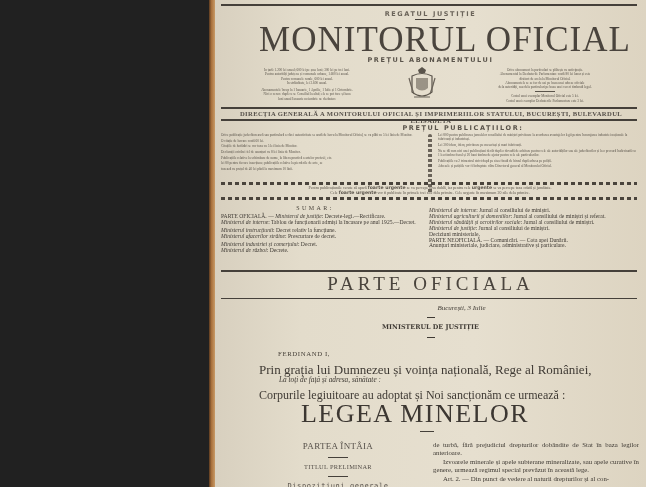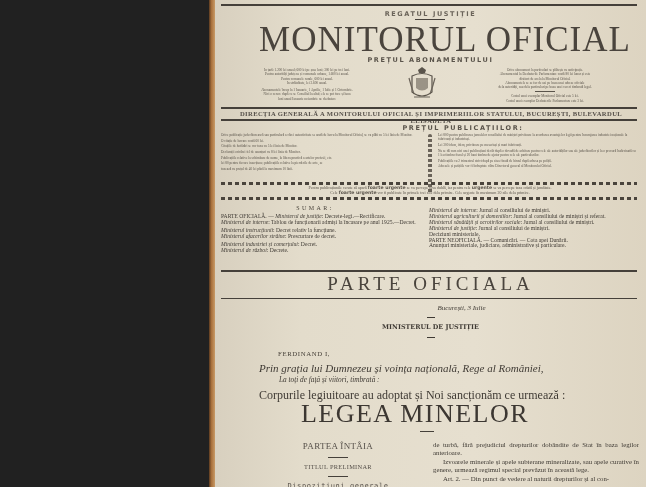--- a/index.html
+++ b/index.html
@@ -59,21 +59,21 @@
 
     .parte { left: 0; width: 431px; top: 273px; font-family: "Liberation Serif", serif;
       font-size: 19px; line-height: 22px; letter-spacing: 4px; color: #4a443d; text-align: center; }
     .dateline { left: 0; width: 493px; top: 304px; font-family: "Liberation Serif", serif;
       font-size: 7px; font-style: italic; color: #3f3a34; text-align: center; }
     .dash { position: absolute; width: 8px; height: 0; border-top: 1.5px solid #3f3a34; }
     .ministry { left: 0; width: 431px; top: 323px; font-family: "DejaVu Serif", serif;
       font-size: 6.4px; font-weight: bold; color: #3f3a34; text-align: center; }
     .king { left: 63px; top: 350px; font-family: "Liberation Serif", serif; font-size: 6.8px;
       letter-spacing: 0.6px; color: #4a443c; }
-    .line1 { left: 44px; top: 362px; font-family: "Liberation Serif", serif; font-size: 11px; color: #3f3a34; font-style: italic; }
+    .line1 { left: 44px; top: 362px; font-family: "Liberation Serif", serif; font-size: 13px; color: #3f3a34; }
     .line2 { left: 64px; top: 375px; font-family: "Liberation Serif", serif; font-size: 7.3px; font-style: italic; color: #3f3a34; }
     .line3 { left: 44px; top: 388px; font-family: "Liberation Serif", serif; font-size: 12px; color: #3f3a34; }
     .law-title { left: 0; width: 400px; top: 400px; font-family: "Liberation Serif", serif;
       font-size: 26px; line-height: 28px; letter-spacing: 1.5px; color: #3c3732; text-align: center; }
 
     .part1 { left: 48px; width: 150px; top: 441px; font-family: "Liberation Serif", serif;
       font-size: 9px; color: #56504a; text-align: center; letter-spacing: 0.3px; }
     .title-prelim { left: 48px; width: 150px; top: 463px; font-family: "Liberation Serif", serif;
       font-size: 6.4px; color: #56504a; text-align: center; letter-spacing: 0.3px; }
     .dispozitii { left: 48px; width: 150px; top: 482px; font-family: "DejaVu Sans Mono", monospace;
@@ -217,21 +217,21 @@
   <div class="abs parte">PARTE OFICIALA</div>
   <div class="rule thin" style="left:6px; width:416px; top:298px;"></div>
 
   <div class="abs dateline">București, 3 Iulie</div>
   <div class="dash" style="left:212px; top:317px;"></div>
   <div class="abs ministry">MINISTERUL DE JUSTIȚIE</div>
   <div class="dash" style="left:212px; top:337px;"></div>
 
   <div class="abs king">FERDINAND I,</div>
   <div class="abs line1">Prin grația lui Dumnezeu și voința națională, Rege al României,</div>
-  <div class="abs line2">La toți de față și viitori, timbrată :</div>
+  <div class="abs line2">La toți de față și adresa, sănătate :</div>
   <div class="abs line3">Corpurile legiuitoare au adoptat și Noi sancționăm ce urmează :</div>
 
   <div class="abs law-title">LEGEA MINELOR</div>
 
   <div class="rule thin" style="left:205px; width:14px; top:431px;"></div>
   <div class="abs part1">PARTEA ÎNTÂIA</div>
   <div class="rule thin" style="left:113px; width:20px; top:457px;"></div>
   <div class="abs title-prelim">TITLUL PRELIMINAR</div>
   <div class="rule thin" style="left:113px; width:20px; top:476px;"></div>
   <div class="abs dispozitii">Dispozițiuni generale</div>

